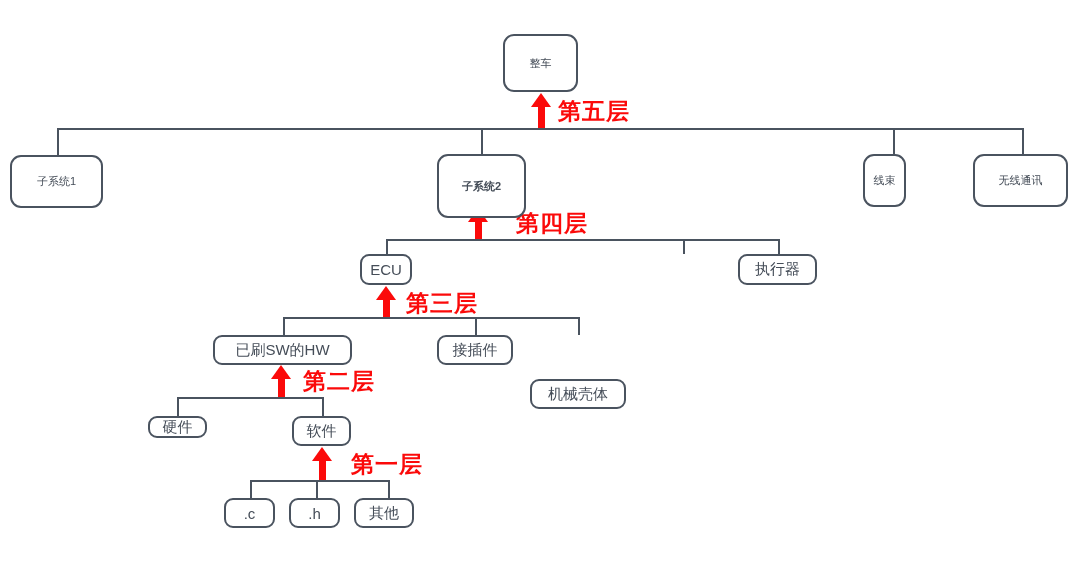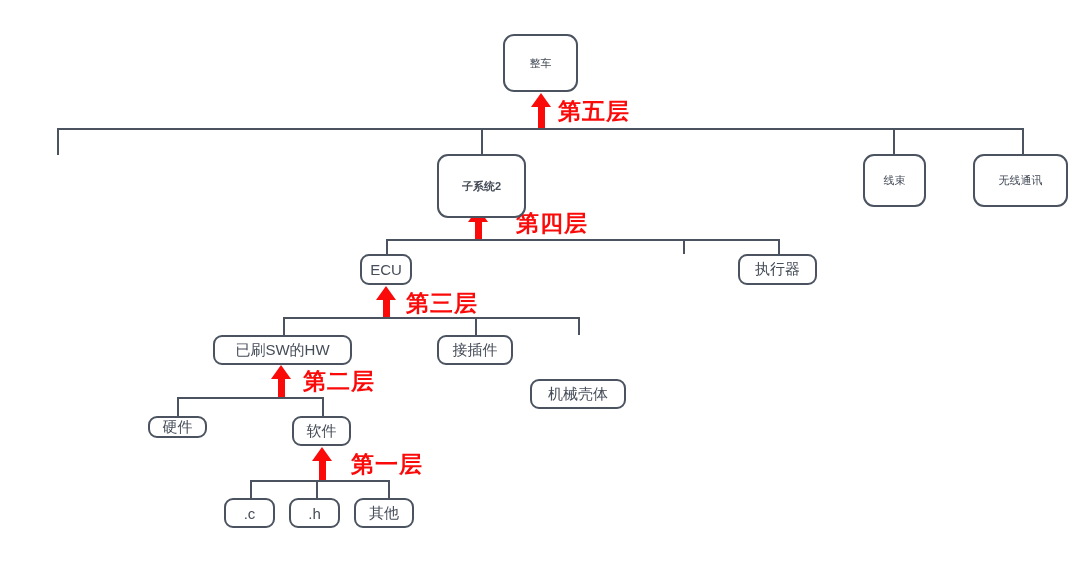--- a/index.html
+++ b/index.html
@@ -112,24 +112,27 @@
     </div>
     <div class="level-label" style="left: 303px; top: 370px; color: rgb(251, 10, 10);">第二层</div>
     <div class="arrow" style="left: 312px; top: 447px; height: 33px;">
       <div class="head" style="border-bottom-color: rgb(251, 10, 10);"></div>
       <div class="shaft" style="background: rgb(251, 10, 10);"></div>
     </div>
     <div class="level-label" style="left: 351px; top: 453px; color: rgb(251, 10, 10);">第一层</div>
     <div class="node big" style="left: 503px; top: 34px; width: 75px; height: 58px; border-color: rgb(74, 83, 95); color: rgb(69, 77, 88);">
       <span>整车</span>
     </div>
+    <div class="node big" style="left: 10px; top: 155px; width: 93px; height: 53px; border-color: rgb(74, 83, 95); color: rgb(69, 77, 88);">
+      <span>子系统1</span>
+    </div>
     <div class="node big" style="left: 437px; top: 154px; width: 89px; height: 64px; border-color: rgb(74, 83, 95); color: rgb(69, 77, 88); font-weight: bold;">
       <span>子系统2</span>
     </div>
-    <div class="node big" style="left: 863px; top: 154px; width: 63px; height: 53px; border-color: rgb(74, 83, 95); color: rgb(69, 77, 88);">
+    <div class="node big" style="left: 863px; top: 154px; width: 43px; height: 53px; border-color: rgb(74, 83, 95); color: rgb(69, 77, 88);">
       <span>线束</span>
     </div>
     <div class="node big" style="left: 973px; top: 154px; width: 95px; height: 53px; border-color: rgb(74, 83, 95); color: rgb(69, 77, 88);">
       <span>无线通讯</span>
     </div>
     <div class="node" style="left: 360px; top: 254px; width: 52px; height: 31px; border-color: rgb(74, 83, 95); color: rgb(69, 77, 88);">
       <span>ECU</span>
     </div>
     <div class="node" style="left: 738px; top: 254px; width: 79px; height: 31px; border-color: rgb(74, 83, 95); color: rgb(69, 77, 88);">
       <span>执行器</span>

